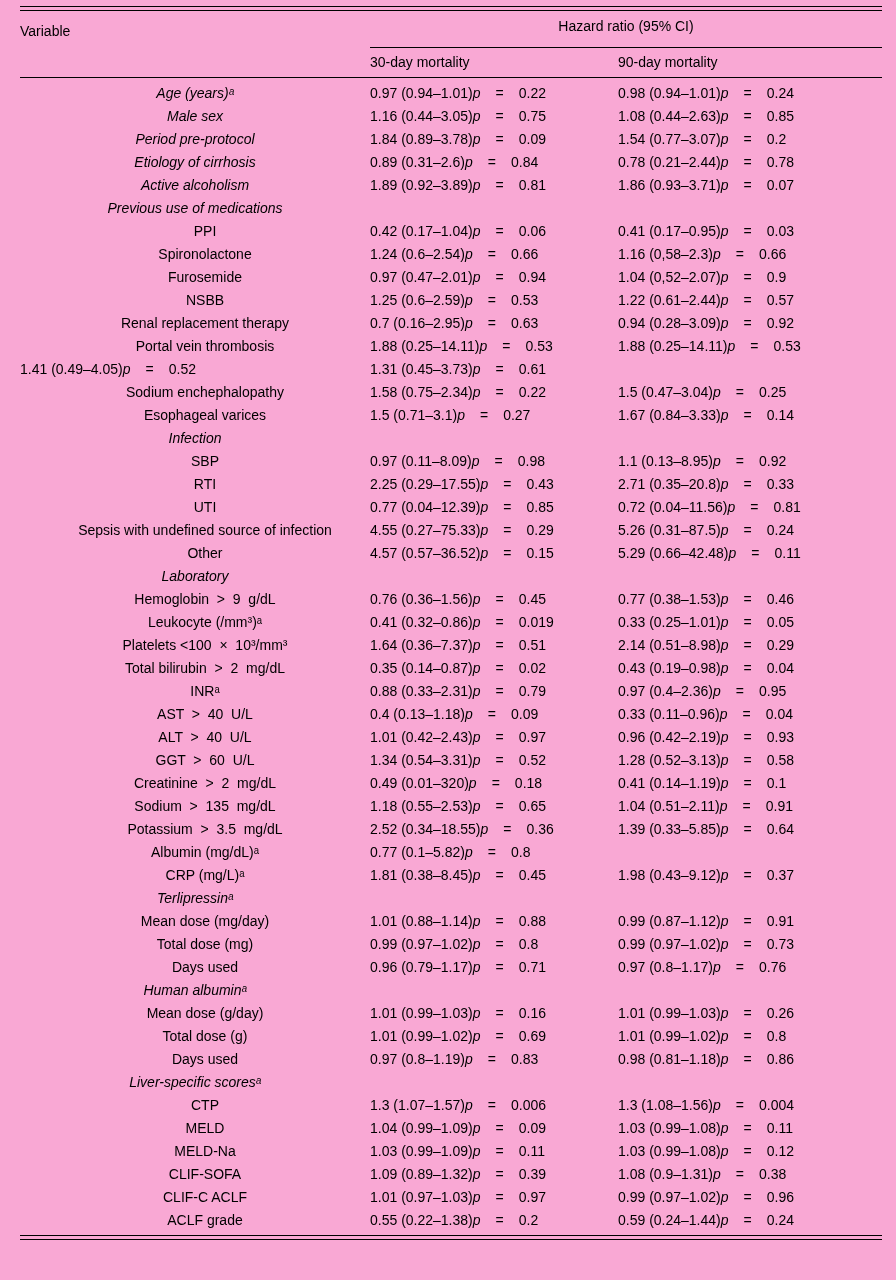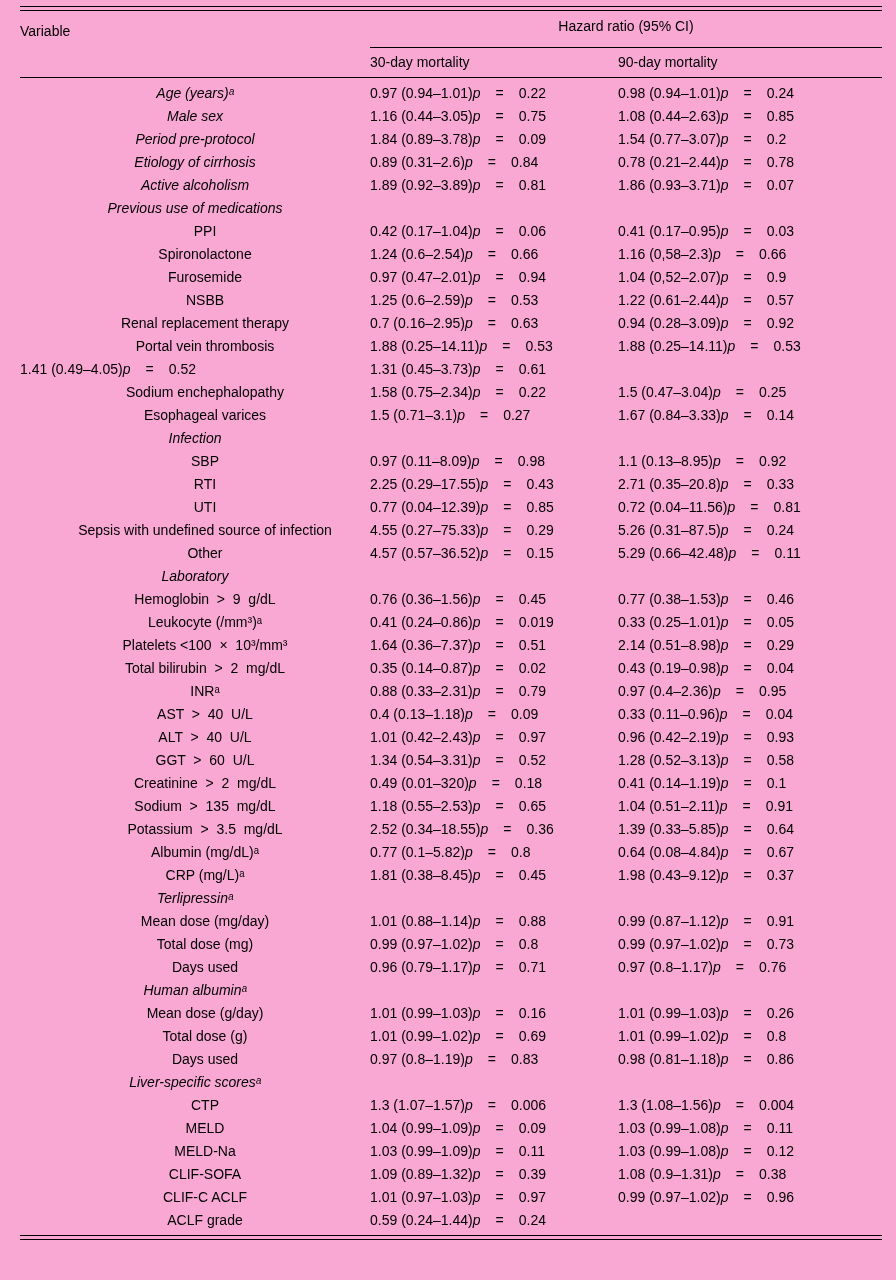--- a/index.html
+++ b/index.html
@@ -178,21 +178,21 @@
         <div class="row section">
           <div class="c-var">Laboratory</div>
         </div>
         <div class="row ind">
           <div class="c-var">Hemoglobin  &gt;  9  g/dL</div>
           <div class="c-data"><span class="hrv">0.76 (0.36–1.56)</span><span class="pit">p</span><span class="eq">=</span><span class="pv">0.45</span></div>
           <div class="c-data"><span class="hrv">0.77 (0.38–1.53)</span><span class="pit">p</span><span class="eq">=</span><span class="pv">0.46</span></div>
         </div>
         <div class="row ind">
           <div class="c-var">Leukocyte (/mm³)ᵃ</div>
-          <div class="c-data"><span class="hrv">0.41 (0.24–0.86)</span><span class="pit">p</span><span class="eq">=</span><span class="pv">0.019</span></div>
+          <div class="c-data"><span class="hrv">0.41 (0.32–0.86)</span><span class="pit">p</span><span class="eq">=</span><span class="pv">0.019</span></div>
           <div class="c-data"><span class="hrv">0.33 (0.25–1.01)</span><span class="pit">p</span><span class="eq">=</span><span class="pv">0.05</span></div>
         </div>
         <div class="row ind">
           <div class="c-var">Platelets &lt;100  ×  10³/mm³</div>
           <div class="c-data"><span class="hrv">1.64 (0.36–7.37)</span><span class="pit">p</span><span class="eq">=</span><span class="pv">0.51</span></div>
           <div class="c-data"><span class="hrv">2.14 (0.51–8.98)</span><span class="pit">p</span><span class="eq">=</span><span class="pv">0.29</span></div>
         </div>
         <div class="row ind">
           <div class="c-var">Total bilirubin  &gt;  2  mg/dL</div>
           <div class="c-data"><span class="hrv">0.35 (0.14–0.87)</span><span class="pit">p</span><span class="eq">=</span><span class="pv">0.02</span></div>
@@ -229,21 +229,20 @@
           <div class="c-data"><span class="hrv">1.04 (0.51–2.11)</span><span class="pit">p</span><span class="eq">=</span><span class="pv">0.91</span></div>
         </div>
         <div class="row ind">
           <div class="c-var">Potassium  &gt;  3.5  mg/dL</div>
           <div class="c-data"><span class="hrv">2.52 (0.34–18.55)</span><span class="pit">p</span><span class="eq">=</span><span class="pv">0.36</span></div>
           <div class="c-data"><span class="hrv">1.39 (0.33–5.85)</span><span class="pit">p</span><span class="eq">=</span><span class="pv">0.64</span></div>
         </div>
         <div class="row ind">
           <div class="c-var">Albumin (mg/dL)ᵃ</div>
           <div class="c-data"><span class="hrv">0.77 (0.1–5.82)</span><span class="pit">p</span><span class="eq">=</span><span class="pv">0.8</span></div>
-          <div class="c-data"><span class="hrv">0.64 (0.08–4.84)</span><span class="pit">p</span><span class="eq">=</span><span class="pv">0.67</span></div>
         </div>
         <div class="row ind">
           <div class="c-var">CRP (mg/L)ᵃ</div>
           <div class="c-data"><span class="hrv">1.81 (0.38–8.45)</span><span class="pit">p</span><span class="eq">=</span><span class="pv">0.45</span></div>
           <div class="c-data"><span class="hrv">1.98 (0.43–9.12)</span><span class="pit">p</span><span class="eq">=</span><span class="pv">0.37</span></div>
         </div>
         <div class="row section">
           <div class="c-var">Terlipressinᵃ</div>
         </div>
         <div class="row ind">
@@ -302,20 +301,21 @@
           <div class="c-data"><span class="hrv">1.09 (0.89–1.32)</span><span class="pit">p</span><span class="eq">=</span><span class="pv">0.39</span></div>
           <div class="c-data"><span class="hrv">1.08 (0.9–1.31)</span><span class="pit">p</span><span class="eq">=</span><span class="pv">0.38</span></div>
         </div>
         <div class="row ind">
           <div class="c-var">CLIF-C ACLF</div>
           <div class="c-data"><span class="hrv">1.01 (0.97–1.03)</span><span class="pit">p</span><span class="eq">=</span><span class="pv">0.97</span></div>
           <div class="c-data"><span class="hrv">0.99 (0.97–1.02)</span><span class="pit">p</span><span class="eq">=</span><span class="pv">0.96</span></div>
         </div>
         <div class="row ind">
           <div class="c-var">ACLF grade</div>
+          <div class="c-data"><span class="hrv">0.55 (0.22–1.38)</span><span class="pit">p</span><span class="eq">=</span><span class="pv">0.2</span></div>
           <div class="c-data"><span class="hrv">0.59 (0.24–1.44)</span><span class="pit">p</span><span class="eq">=</span><span class="pv">0.24</span></div>
         </div>
       </div>
 
     <div class="rule-double bottom"></div>
 
   </div>
 </div>
 
 </body></html>

